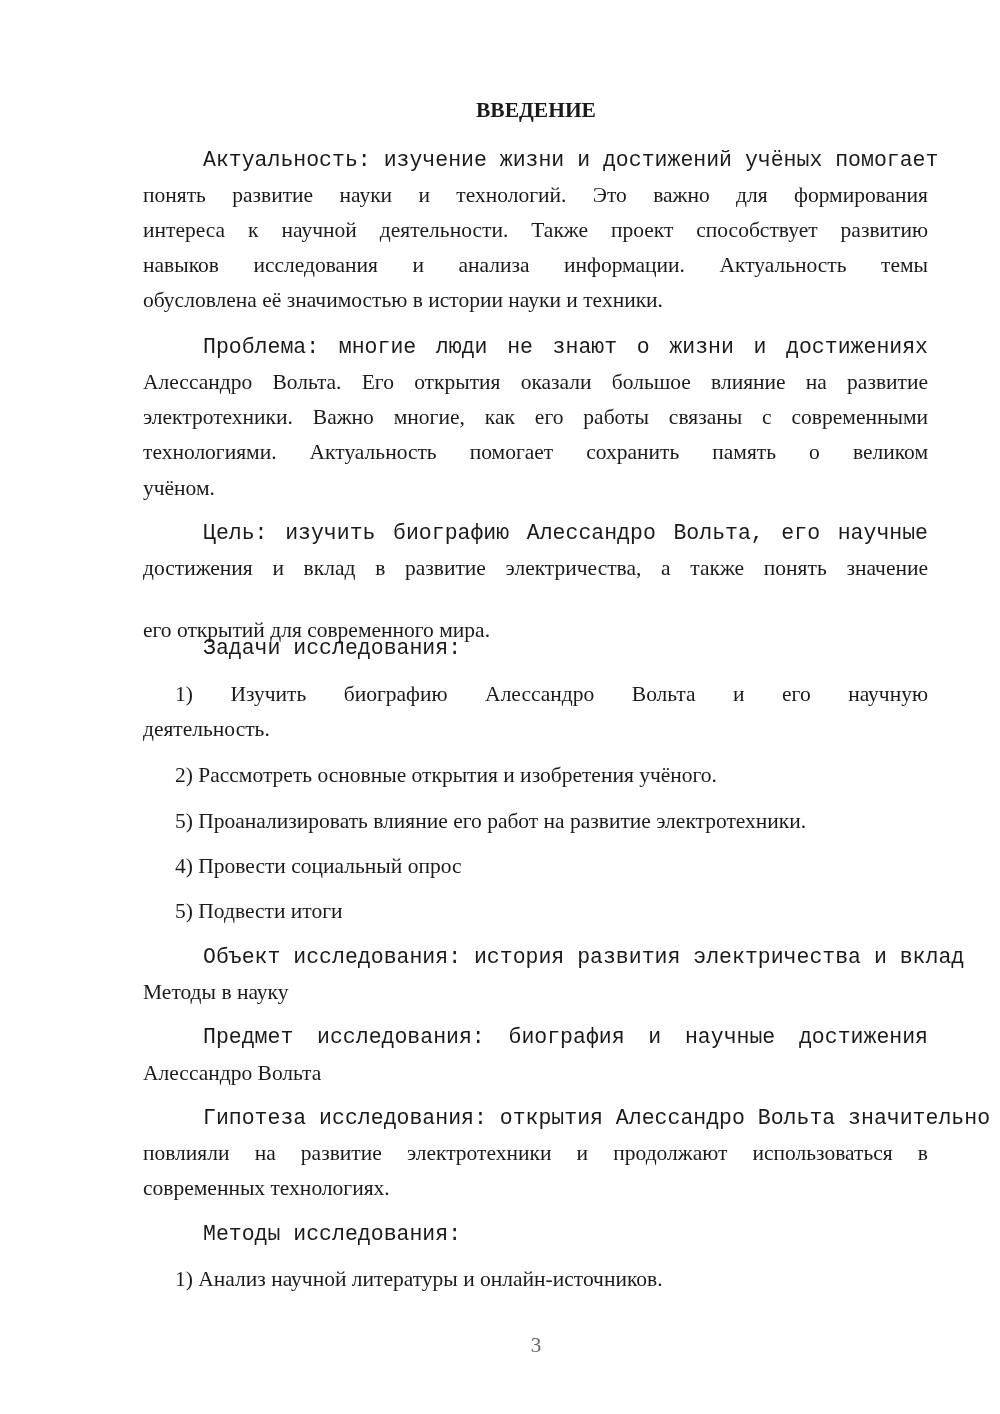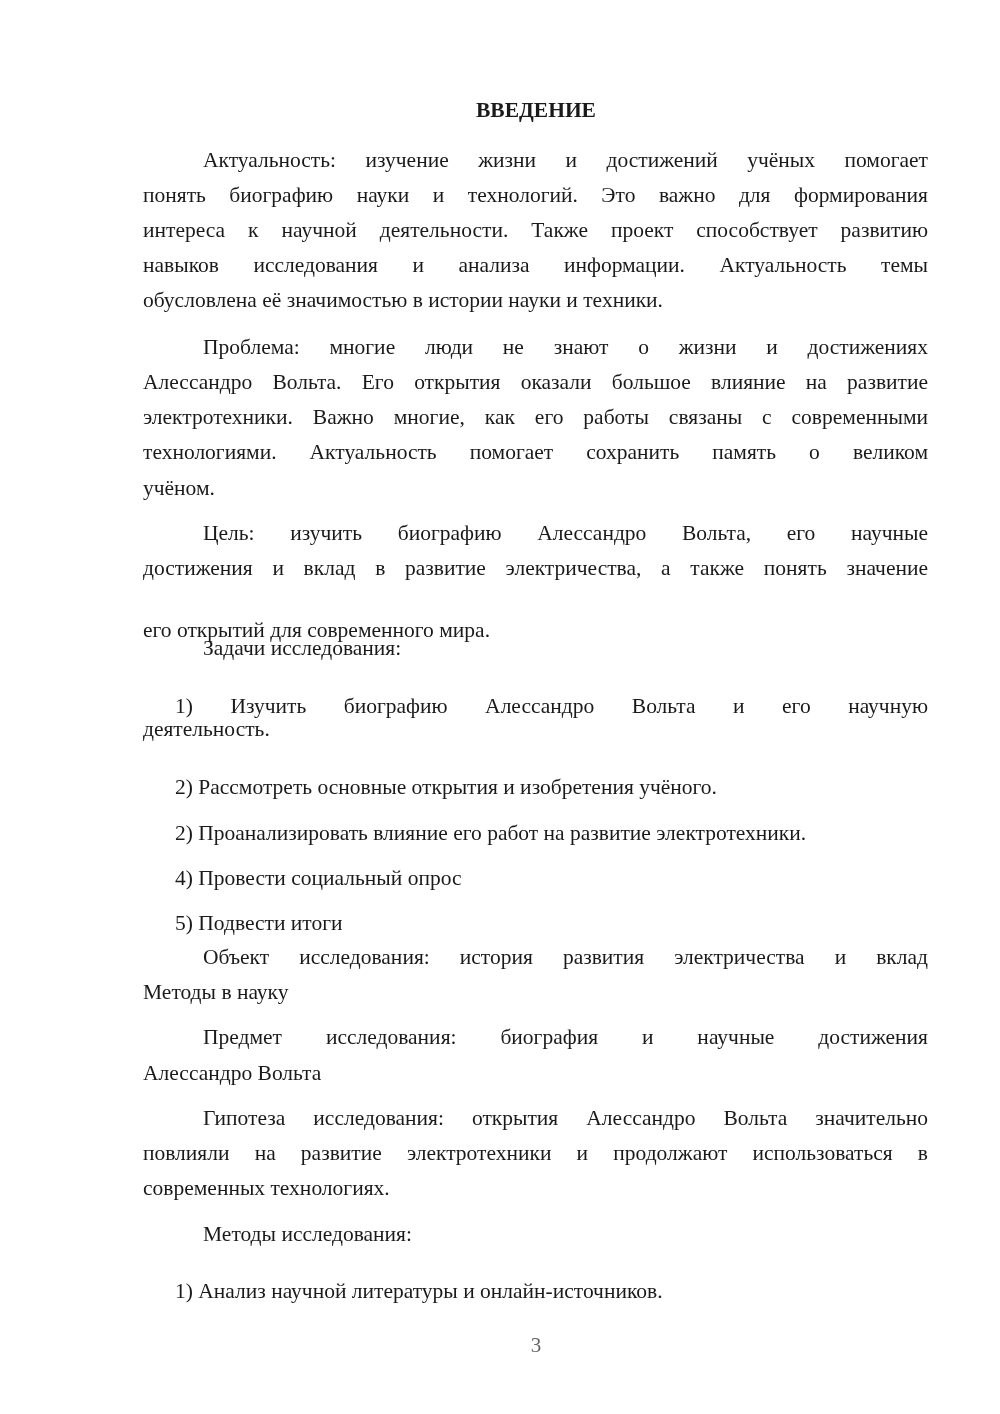--- a/index.html
+++ b/index.html
@@ -4,35 +4,35 @@
 <style>
   html, body { margin: 0; padding: 0; background: #ffffff; }
   body { width: 1000px; height: 1414px; position: relative; overflow: hidden;
          font-family: "Liberation Serif", "DejaVu Serif", serif; color: #1a1a1a; }
   .page { position: absolute; left: 0; top: 0; width: 1000px; height: 1154px; background: #fff; }
   .line { position: absolute; left: 143px; width: 785px; font-size: 21.5px; line-height: 28px;
           white-space: nowrap; }
   .just { text-align: justify; text-align-last: justify; }
   .title { position: absolute; left: 0; width: 1072px; text-align: center; top: 96px;
            font-size: 21.5px; font-weight: bold; line-height: 28px; }
-  .ind { left: 203px; width: 725px; }
-  .num { left: 175px; width: 753px; margin-top: 12px; }
+  .ind { left: 203px; width: 725px; font-family: Liberation Mono, monospace; }
+  .num { left: 175px; width: 753px; }
   .pagenum { position: absolute; left: 0; width: 1072px; text-align: center; top: 1331px;
              font-size: 21px; color: #666; line-height: 28px; }
 </style>
 </head>
 <body>
 
 <div class="page">
 
   <div class="title">ВВЕДЕНИЕ</div>
 
   <div>
     <div class="line ind just" style="top:146px">Актуальность: изучение жизни и достижений учёных помогает</div>
-    <div class="line just" style="top:181px">понять биографию науки и технологий. Это важно для формирования</div>
+    <div class="line just" style="top:181px">понять развитие науки и технологий. Это важно для формирования</div>
     <div class="line just" style="top:216px">интереса к научной деятельности. Также проект способствует развитию</div>
     <div class="line just" style="top:251px">навыков исследования и анализа информации. Актуальность темы</div>
     <div class="line" style="top:286px">обусловлена её значимостью в истории науки и техники.</div>
   </div>
 
   <div>
     <div class="line ind just" style="top:333px">Проблема: многие люди не знают о жизни и достижениях</div>
     <div class="line just" style="top:368px">Алессандро Вольта. Его открытия оказали большое влияние на развитие</div>
     <div class="line just" style="top:403px">электротехники. Важно многие, как его работы связаны с современными</div>
     <div class="line just" style="top:438px">технологиями. Актуальность помогает сохранить память о великом</div>
@@ -43,21 +43,21 @@
     <div class="line ind just" style="top:519px">Цель: изучить биографию Алессандро Вольта, его научные</div>
     <div class="line just" style="top:554px">достижения и вклад в развитие электричества, а также понять значение</div>
     <div class="line" style="top:616px">его открытий для современного мира.</div>
   </div>
 
   <div>
     <div class="line ind" style="top:634px">Задачи исследования:</div>
     <div class="line num just" style="top:680px">1) Изучить биографию Алессандро Вольта и его научную</div>
     <div class="line" style="top:715px">деятельность.</div>
     <div class="line num" style="top:761px">2) Рассмотреть основные открытия и изобретения учёного.</div>
-    <div class="line num" style="top:807px">2) Проанализировать влияние его работ на развитие электротехники.</div>
+    <div class="line num" style="top:807px">5) Проанализировать влияние его работ на развитие электротехники.</div>
     <div class="line num" style="top:852px">4) Провести социальный опрос</div>
     <div class="line num" style="top:897px">5) Подвести итоги</div>
   </div>
 
   <div>
     <div class="line ind just" style="top:943px">Объект исследования: история развития электричества и вклад</div>
     <div class="line" style="top:978px">Методы в науку</div>
   </div>
 
   <div>

